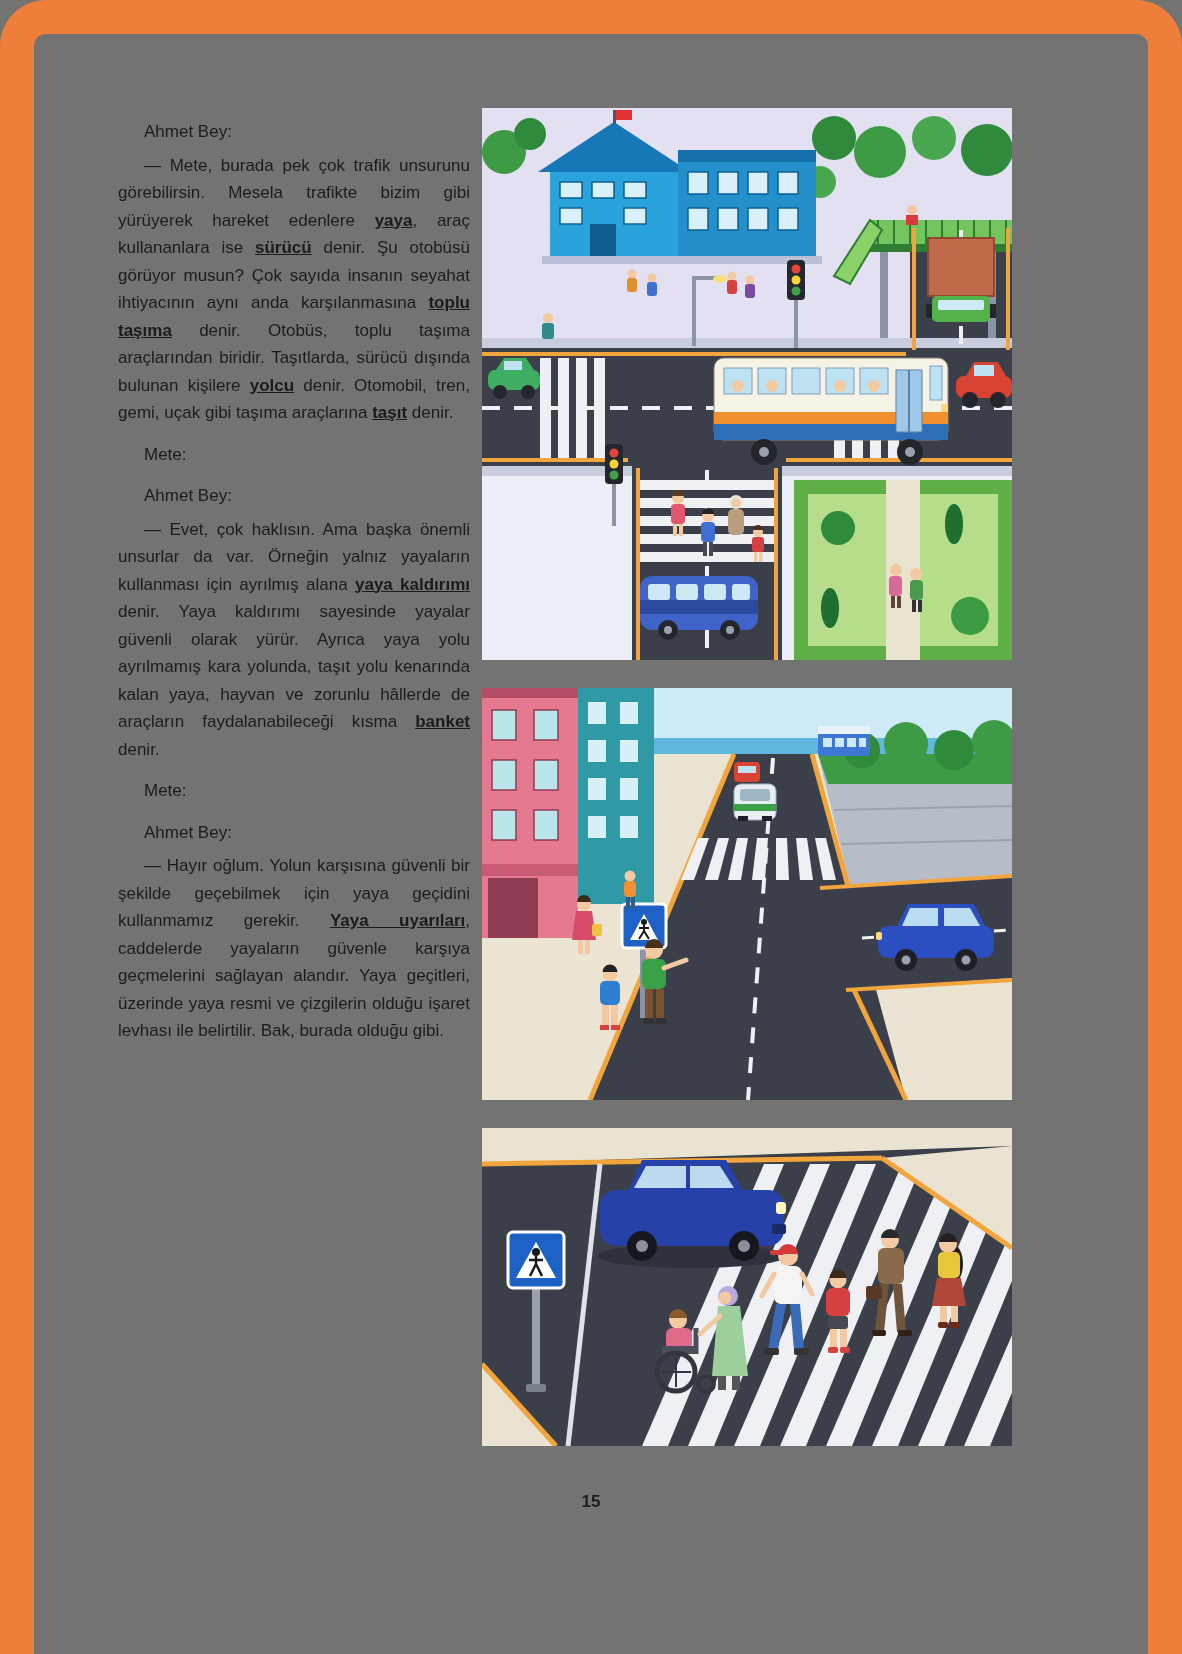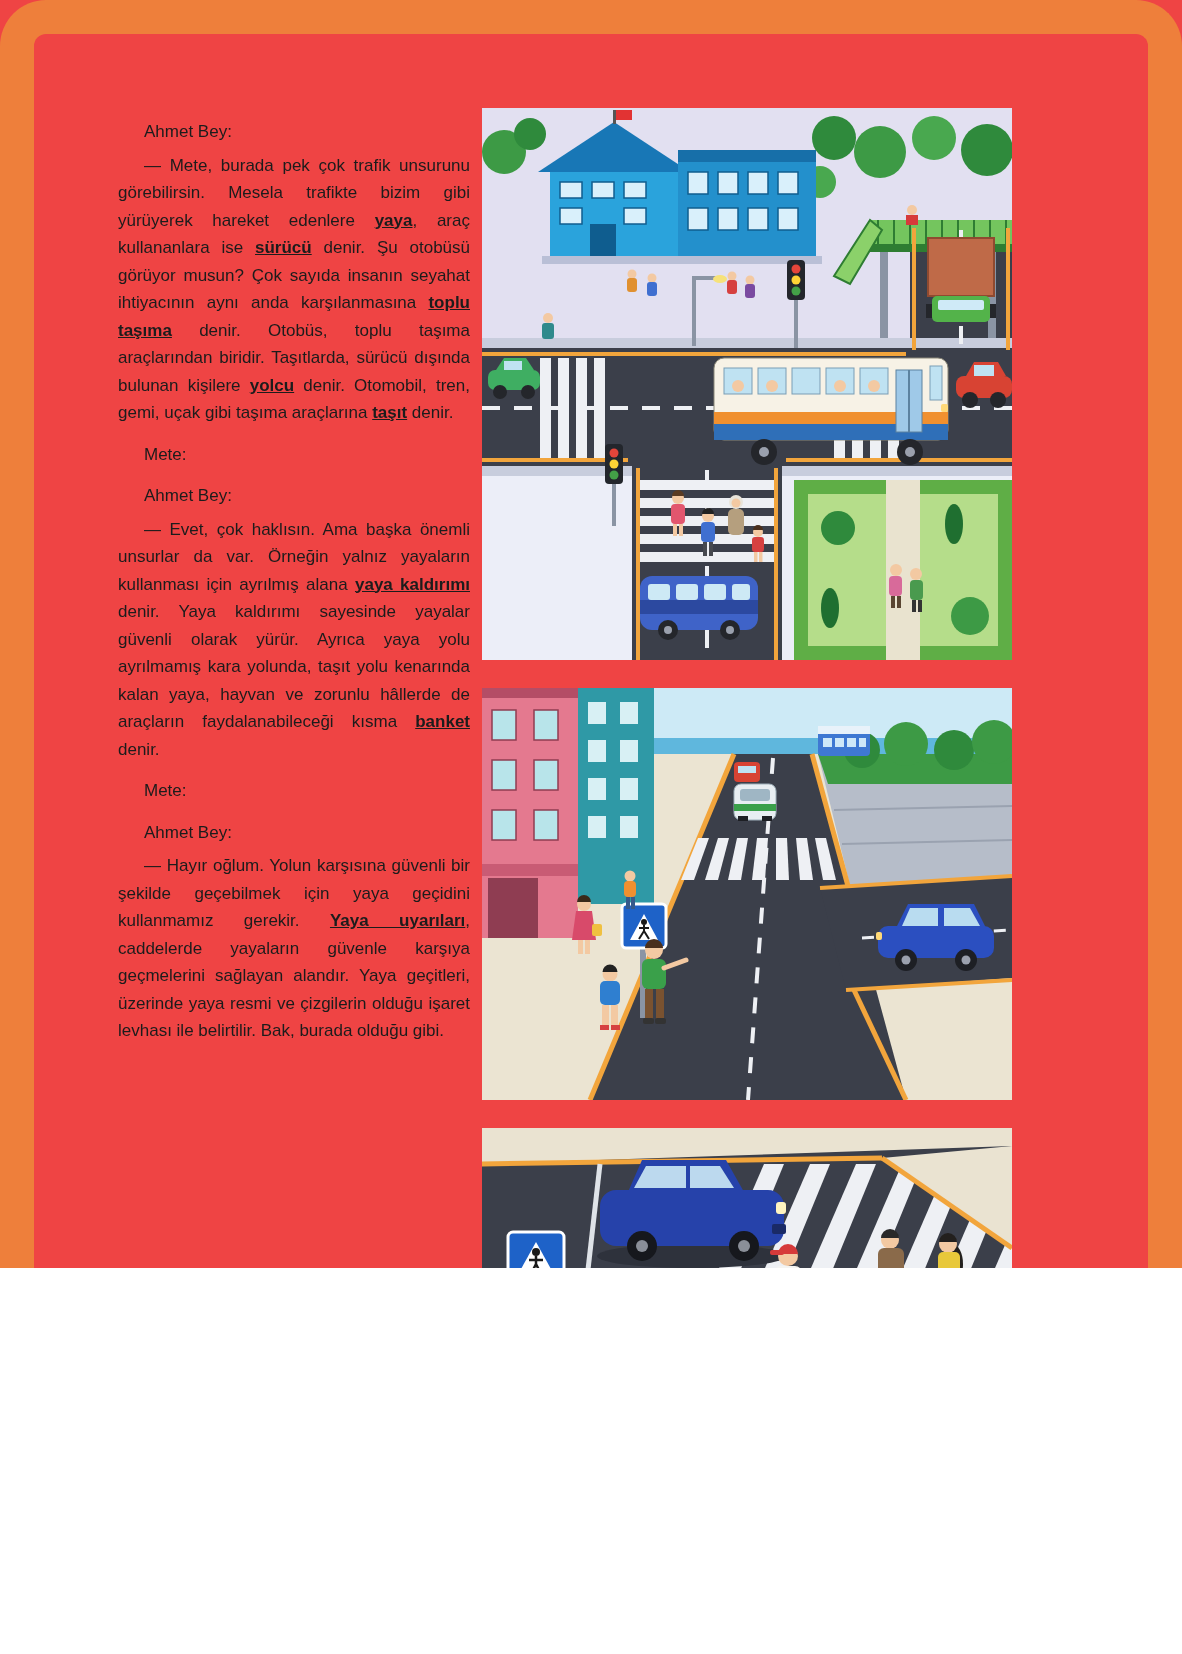--- a/index.html
+++ b/index.html
@@ -1,17 +1,17 @@
 <!DOCTYPE html>
 <html lang="tr"><head>
 <meta charset="utf-8">
 <style>
   html,body { margin:0; padding:0; background:#ffffff; }
   .page {
-    position:relative; width:1182px; height:1268px; background:#ef4444;
+    position:relative; width:1182px; height:1654px; background:#737373;
     overflow:hidden; font-family:"Liberation Sans", sans-serif; color:#1c1c1c;
   }
   .frame {
     position:absolute; inset:0; pointer-events:none;
     border:34px solid #ee7f3b; border-bottom:0;
     border-radius:46px 46px 0 0;
   }
   .text-col {
     position:absolute; left:118px; top:104px; width:352px;
     font-size:17px; line-height:27.5px;
@@ -547,13 +547,14 @@
           <rect x="458" y="178" width="7" height="18" fill="#f3c9a2"></rect>
           <rect x="469" y="178" width="7" height="18" fill="#f3c9a2"></rect>
           <rect x="456" y="194" width="10" height="6" rx="2" fill="#6a2a1a"></rect>
           <rect x="468" y="194" width="10" height="6" rx="2" fill="#6a2a1a"></rect>
         </g>
       </svg>
     </figure>
 
   </div>
 
+  <div class="page-number">15</div>
 </div>
 
 </body></html>

